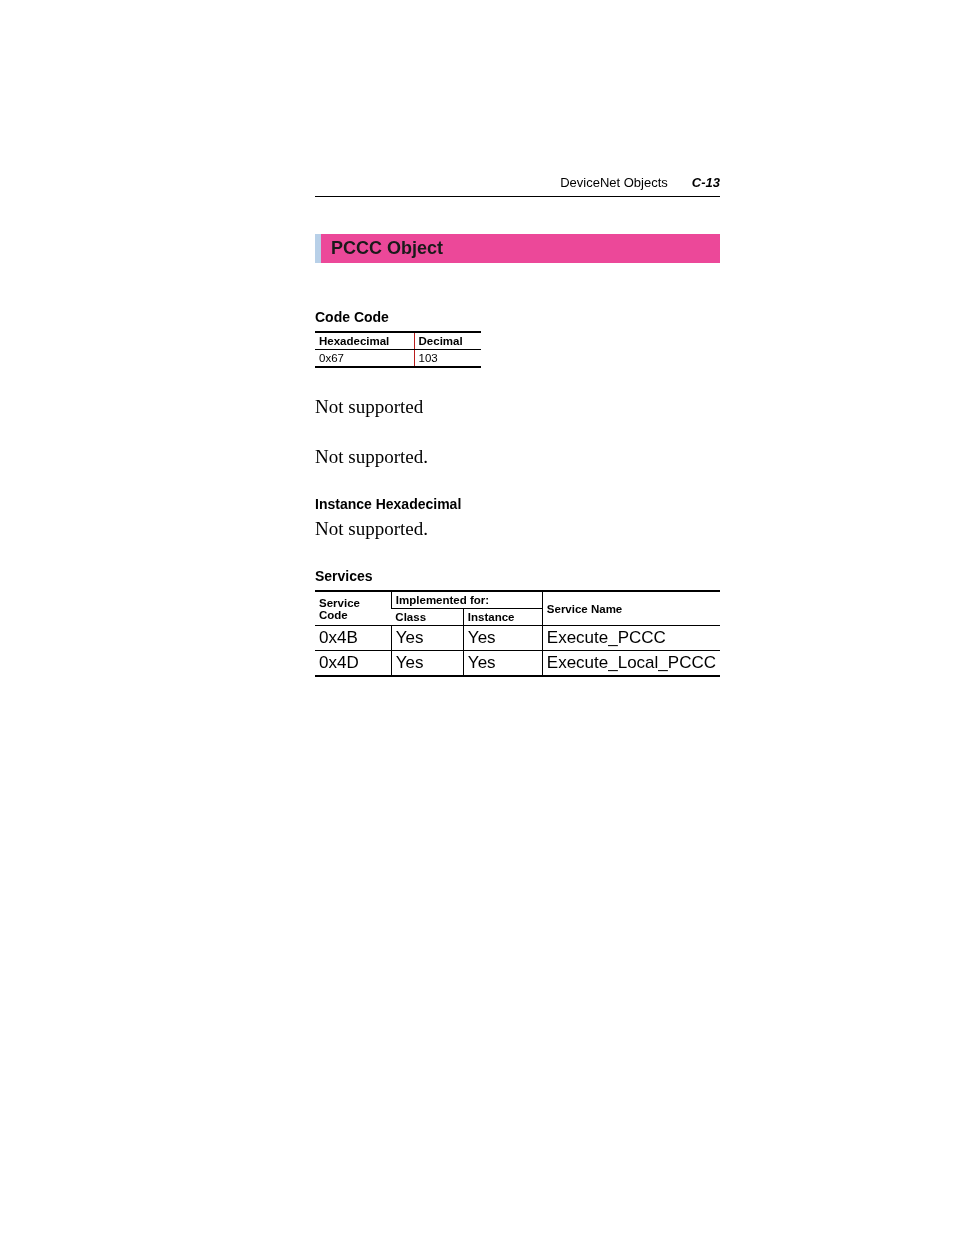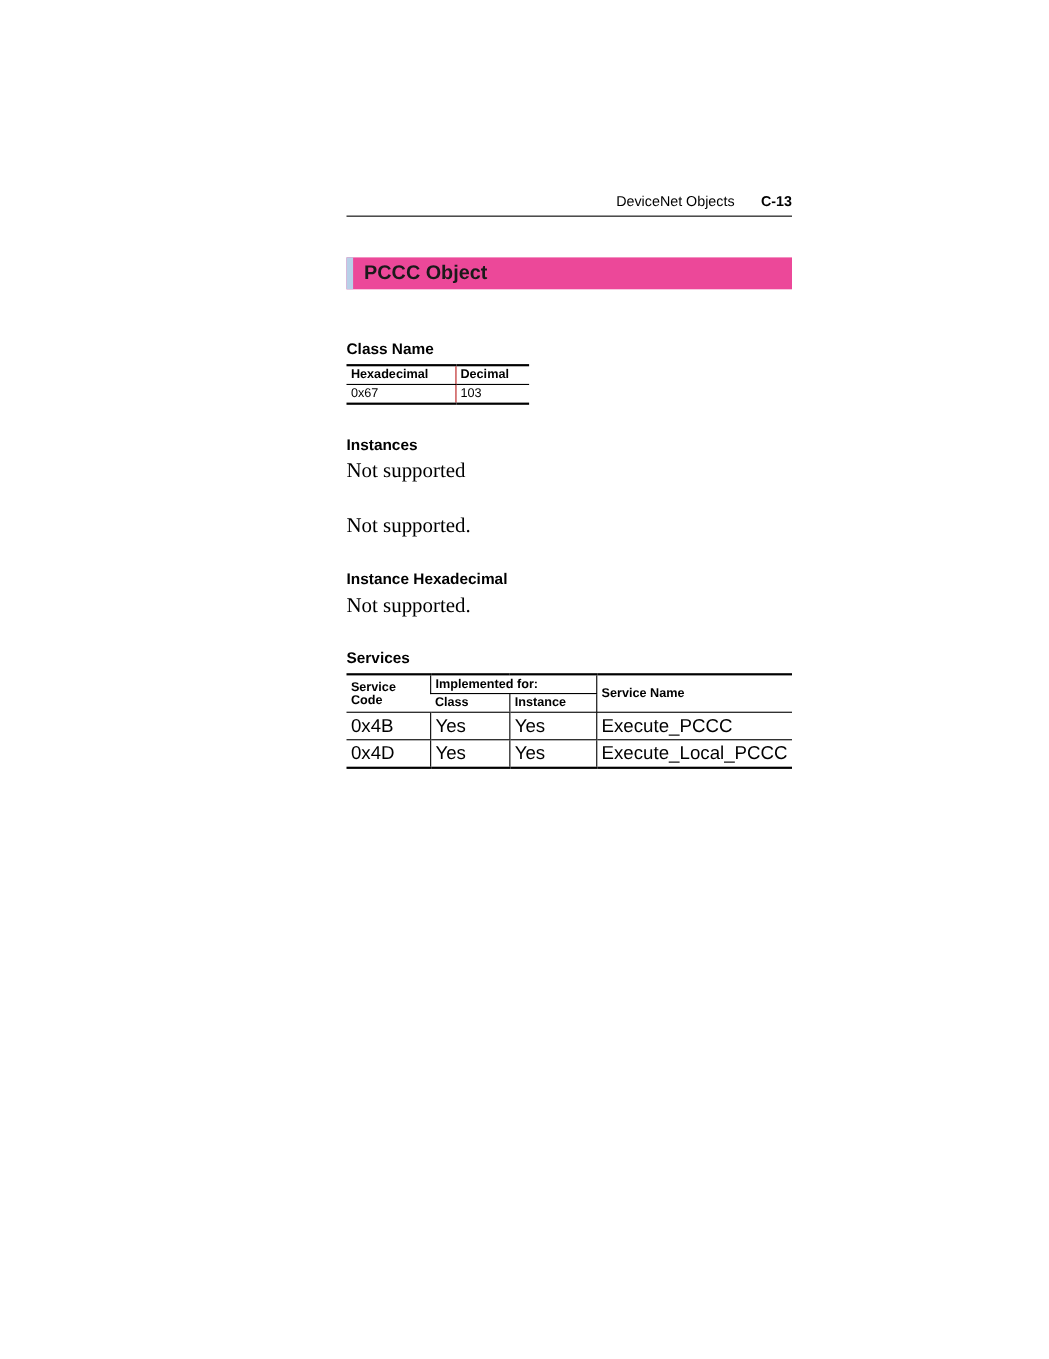--- a/index.html
+++ b/index.html
@@ -29,20 +29,21 @@
     font-size: 13px;
     padding-bottom: 6px;
     border-bottom: 1.5px solid #000;
   }
   .header-line .hdr-left {
     margin-right: 24px;
     font-weight: normal;
   }
   .header-line .hdr-right {
     font-weight: bold;
+    font-style: italic;
   }
   .content {
     position: absolute;
     top: 234px;
     left: 315px;
     width: 405px;
   }
   .title-bar {
     background: #ec4899;
     border-left: 6px solid #b8d0e8;
@@ -148,37 +149,36 @@
       <span class="hdr-left">DeviceNet Objects</span>
       <span class="hdr-right">C-13</span>
     </div>
   </div>
 
   <div class="content">
 
     <div class="title-bar">PCCC Object</div>
 
     <div class="section first">
-      <div class="sec-heading">Class Name</div>
+      <div class="sec-heading">Code Code</div>
       <table class="class-code-table">
         <tbody>
             <tr class="hdr-row">
           <th>Hexadecimal</th>
           <th>Decimal</th>
         </tr>
         <tr class="body-row">
           <td>0x67</td>
           <td>103</td>
         </tr>
       </tbody>
         </table>
     </div>
 
     <div class="section">
-      <div class="sec-heading">Instances</div>
       <div class="sec-body">Not supported</div>
     </div>
 
     <div class="section">
       <div class="sec-body">Not supported.</div>
     </div>
 
     <div class="section">
       <div class="sec-heading">Instance Hexadecimal</div>
       <div class="sec-body">Not supported.</div>

